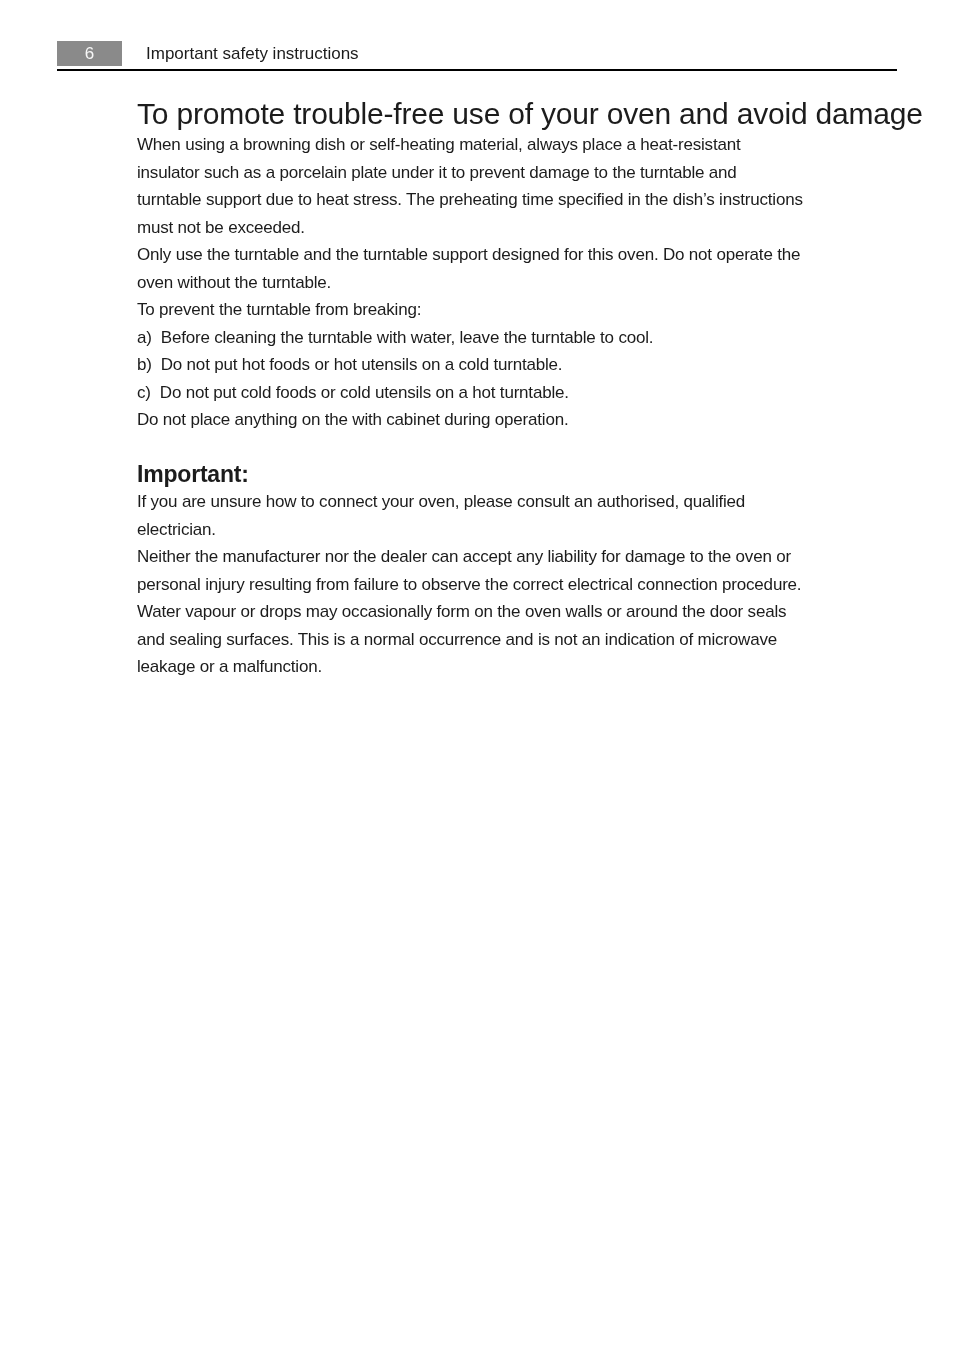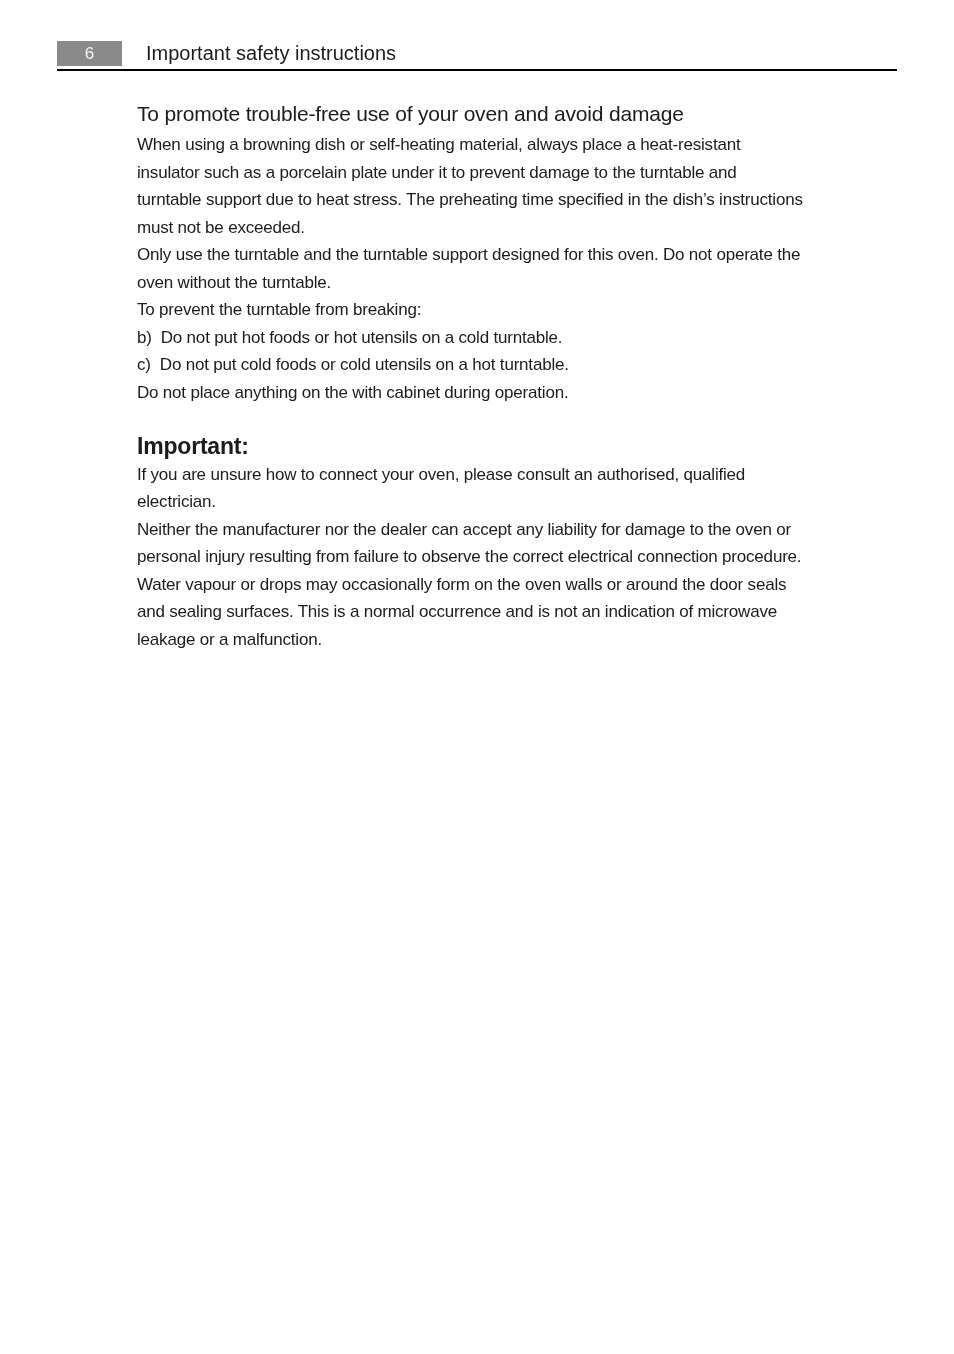--- a/index.html
+++ b/index.html
@@ -27,42 +27,42 @@
     width: 65px;
     height: 25px;
     background: #8a8a8a;
     color: #f7f7f7;
     font-size: 17px;
     line-height: 25px;
     text-align: center;
   }
   .header-title {
     margin-left: 24px;
-    font-size: 20px;
+    font-size: 17px;
     line-height: 25px;
     color: #1c1c1c;
     white-space: nowrap;
   }
   .header-rule {
     position: absolute;
     top: 69px;
     left: 57px;
     width: 840px;
     height: 2px;
     background: #000000;
   }
   .content {
     position: absolute;
     top: 97px;
     left: 137px;
     width: 790px;
   }
   .section-heading {
     margin: 0;
-    font-size: 21px;
+    font-size: 30px;
     font-weight: 400;
     line-height: 34px;
     letter-spacing: -0.2px;
     color: #1c1c1c;
     white-space: nowrap;
   }
   .paragraph {
     margin: 0;
     font-size: 17px;
     line-height: 27.5px;
@@ -97,20 +97,21 @@
   <div class="content">
     <h1 class="section-heading">To promote trouble-free use of your oven and avoid damage</h1>
 
     <p class="paragraph">When using a browning dish or self-heating material, always place a heat-resistant
 insulator such as a porcelain plate under it to prevent damage to the turntable and
 turntable support due to heat stress. The preheating time specified in the dish’s instructions
 must not be exceeded.</p>
     <p class="paragraph">Only use the turntable and the turntable support designed for this oven. Do not operate the
 oven without the turntable.</p>
     <p class="paragraph">To prevent the turntable from breaking:</p>
+    <p class="paragraph">a)  Before cleaning the turntable with water, leave the turntable to cool.</p>
     <p class="paragraph">b)  Do not put hot foods or hot utensils on a cold turntable.</p>
     <p class="paragraph">c)  Do not put cold foods or cold utensils on a hot turntable.</p>
     <p class="paragraph">Do not place anything on the with cabinet during operation.</p>
 
     <div class="important-block">
       <p class="important-label">Important:</p>
       <p class="paragraph">If you are unsure how to connect your oven, please consult an authorised, qualified
 electrician.</p>
       <p class="paragraph">Neither the manufacturer nor the dealer can accept any liability for damage to the oven or
 personal injury resulting from failure to observe the correct electrical connection procedure.</p>

